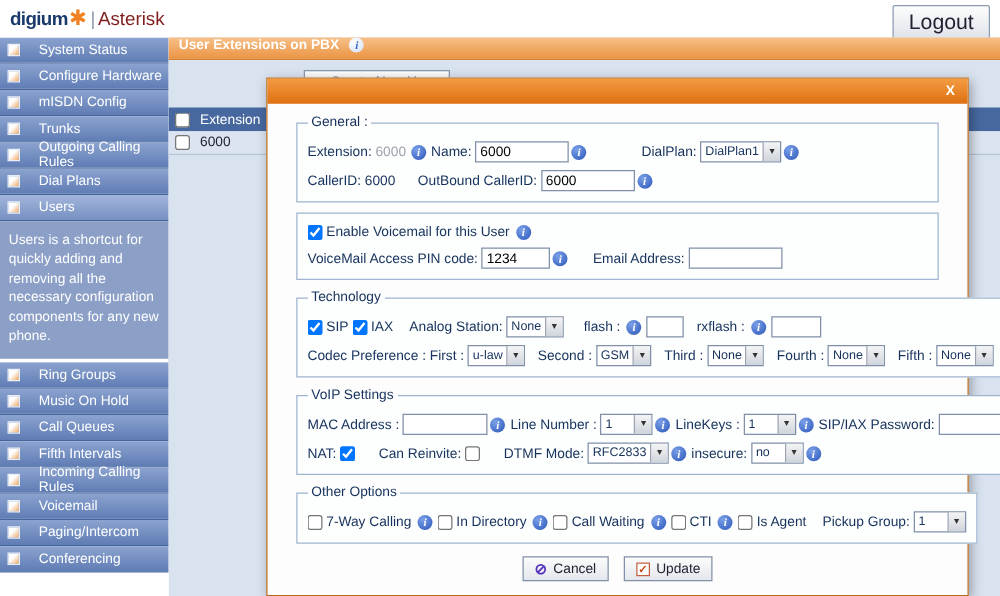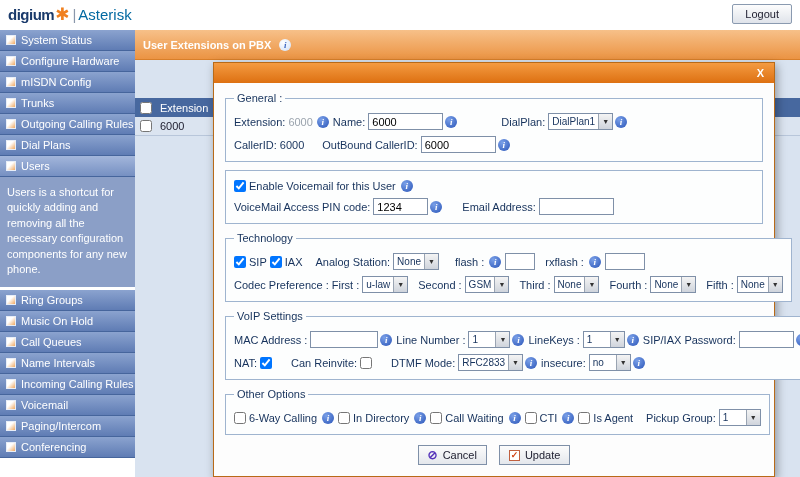--- a/index.html
+++ b/index.html
@@ -5,52 +5,52 @@
   * { margin:0; padding:0; box-sizing:border-box; }
   html,body { width:800px; height:477px; }
   body { font-family:"Liberation Sans",sans-serif; font-size:11px; background:#fff; position:relative; overflow:hidden; color:#16325c; }
 
   
   .hdr { position:absolute; top:0; left:0; width:800px; height:30px; background:#fff; }
   .logo { position:absolute; left:8px; top:4px; font-size:15px; display:flex; align-items:baseline; }
   .logo-digium { color:#1a3a6b; font-weight:bold; letter-spacing:-0.5px; }
   .logo-mark { color:#f08020; font-size:17px; margin:0 1px; }
   .logo-sep { color:#8a97ab; margin:0 2px; }
-  .logo-product { color:#0369a1;text-align:right; }
+  .logo-product { color:#7f1d1d;text-align:right; }
   .hdr-title { position:absolute; top:6px; left:0; width:100%; text-align:center; color:#c03000; font-weight:bold; font-size:13px; }
-  .logout-btn { position:absolute; right:8px; top:4px; border:1px solid #8a9ab0; border-radius:2px; background:linear-gradient(#fdfdfd,#dfe3ea); padding:3px 12px; font-size:11px; color:#223; cursor:pointer; }
+  .logout-btn { position:absolute; right:8px; top:4px; border:1px solid #8a9ab0; border-radius:2px; background:linear-gradient(#fdfdfd,#dfe3ea); padding:3px 12px; font-size:17px; color:#223; cursor:pointer; }
 
   
   .sidebar { position:absolute; left:0; top:30px; width:135px; height:447px; background:#fff; overflow:hidden; }
-  .nav-item { height:21px; display:flex; align-items:center; gap:5px; padding-left:6px; color:#fff; font-size:11px; cursor:pointer;
+  .nav-item { height:21px; display:flex; align-items:center; gap:15px; padding-left:6px; color:#fff; font-size:11px; cursor:pointer;
               background:linear-gradient(#8ba3cf,#5f7cb4); border-bottom:1px solid #46659c; }
   .nav-item.selected { background:linear-gradient(#a3b6db,#7690c2); }
   .nav-icon { width:10px; height:10px; flex:0 0 auto; background:linear-gradient(135deg,#ffffff 40%,#f0a860); border:1px solid #e8eef8; }
   .nav-info { background:#8b9fc7; color:#fff; padding:8px 7px 10px; line-height:1.4; font-size:11px; border-bottom:3px solid #fff; }
 
   
   .content { position:absolute; left:135px; top:30px; width:665px; height:447px; background:#d9e3f0; }
-  .content-bar { height:30px; background:linear-gradient(#f7c089,#eb9443); border-bottom:1px solid #d87f2a; color:#fff; font-weight:bold;
-                 display:flex; align-items:center; gap:6px; padding:0 8px; }
+  .content-bar { height:18px; background:linear-gradient(#f7c089,#eb9443); border-bottom:1px solid #d87f2a; color:#fff; font-weight:bold;
+                 display:flex; align-items:flex-start; gap:6px; padding:0 8px; }
   .toolbar { padding:8px 0 0 108px; }
   .create-btn { display:inline-flex; align-items:center; gap:4px; border:1px solid #8a9ab0; background:linear-gradient(#ffffff,#dfe4ec);
                 padding:3px 10px; color:#3a5a8c; font-size:11px; cursor:pointer; }
   .plus-ico { color:#1e9e1e; font-weight:bold; }
   .tbl { margin-top:10px; width:665px; }
   .tbl-head { height:19px; background:#47689f; color:#fff; display:flex; align-items:center; padding-left:5px; }
   .tbl-row { height:19px; background:#dbe4f0; border-bottom:1px solid #b8c6da; display:flex; align-items:center; padding-left:5px; color:#223; }
   .tbl input[type=checkbox] { margin-right:8px; }
 
   
   .dialog { position:absolute; left:213px; top:62px; width:562px; background:#fdfdfd; border:1px solid #b86a18;
             box-shadow:2px 3px 9px rgba(0,0,0,.35); }
   .dlg-title { height:20px; background:linear-gradient(#f49b42,#dd7011); color:#fff; font-weight:bold; font-size:11px;
                display:flex; align-items:center; padding:0 8px; }
   .dlg-close { margin-left:auto; cursor:pointer; font-weight:bold; padding:0 2px; }
-  .dlg-body { padding:9px 11px 11px; }
+  .dlg-body { padding:9px 23px 11px; }
   fieldset { border:1px solid #9fb4cf; margin-bottom:8px; padding:3px 8px 8px; background:#fdfefe; }
   legend { font-size:11px; color:#16325c; padding:0 3px; }
   .row { display:flex; align-items:center; margin-top:6px; white-space:nowrap; }
   .lbl { margin-right:3px; }
   .ml10 { margin-left:10px; } .ml16 { margin-left:16px; } .ml40 { margin-left:40px; }
   .txt { border:1px solid #7f90a8; height:17px; font-size:11px; font-family:inherit; padding:0 3px; background:#fff; }
   .w28{width:30px;} .w40{width:40px;} .w55{width:55px;} .w65{width:68px;} .w75{width:75px;}
   .disabled-val { color:#9aa3ad; margin-right:2px; }
   .static-val { margin-right:2px; }
 
@@ -123,21 +123,21 @@
   <div class="nav-item">
       <span class="nav-icon"></span>
       <span>Music On Hold</span>
     </div>
   <div class="nav-item">
       <span class="nav-icon"></span>
       <span>Call Queues</span>
     </div>
   <div class="nav-item">
       <span class="nav-icon"></span>
-      <span>Name Intervals</span>
+      <span>Fifth Intervals</span>
     </div>
   <div class="nav-item">
       <span class="nav-icon"></span>
       <span>Incoming Calling Rules</span>
     </div>
   <div class="nav-item">
       <span class="nav-icon"></span>
       <span>Voicemail</span>
     </div>
   <div class="nav-item">
@@ -308,21 +308,21 @@
           <span class="sel-a">▼</span>
         </span>
         <span class="info">i</span>
       </div>
     </fieldset>
 
     <fieldset>
       <legend>Other Options</legend>
       <div class="row">
         <input type="checkbox" style="">
-        <span class="lbl">6-Way Calling</span>
+        <span class="lbl">7-Way Calling</span>
         <span class="info">i</span>
         <input type="checkbox" style="">
         <span class="lbl">In Directory</span>
         <span class="info">i</span>
         <input type="checkbox" style="">
         <span class="lbl">Call Waiting</span>
         <span class="info">i</span>
         <input type="checkbox" style="">
         <span class="lbl">CTI</span>
         <span class="info">i</span>

